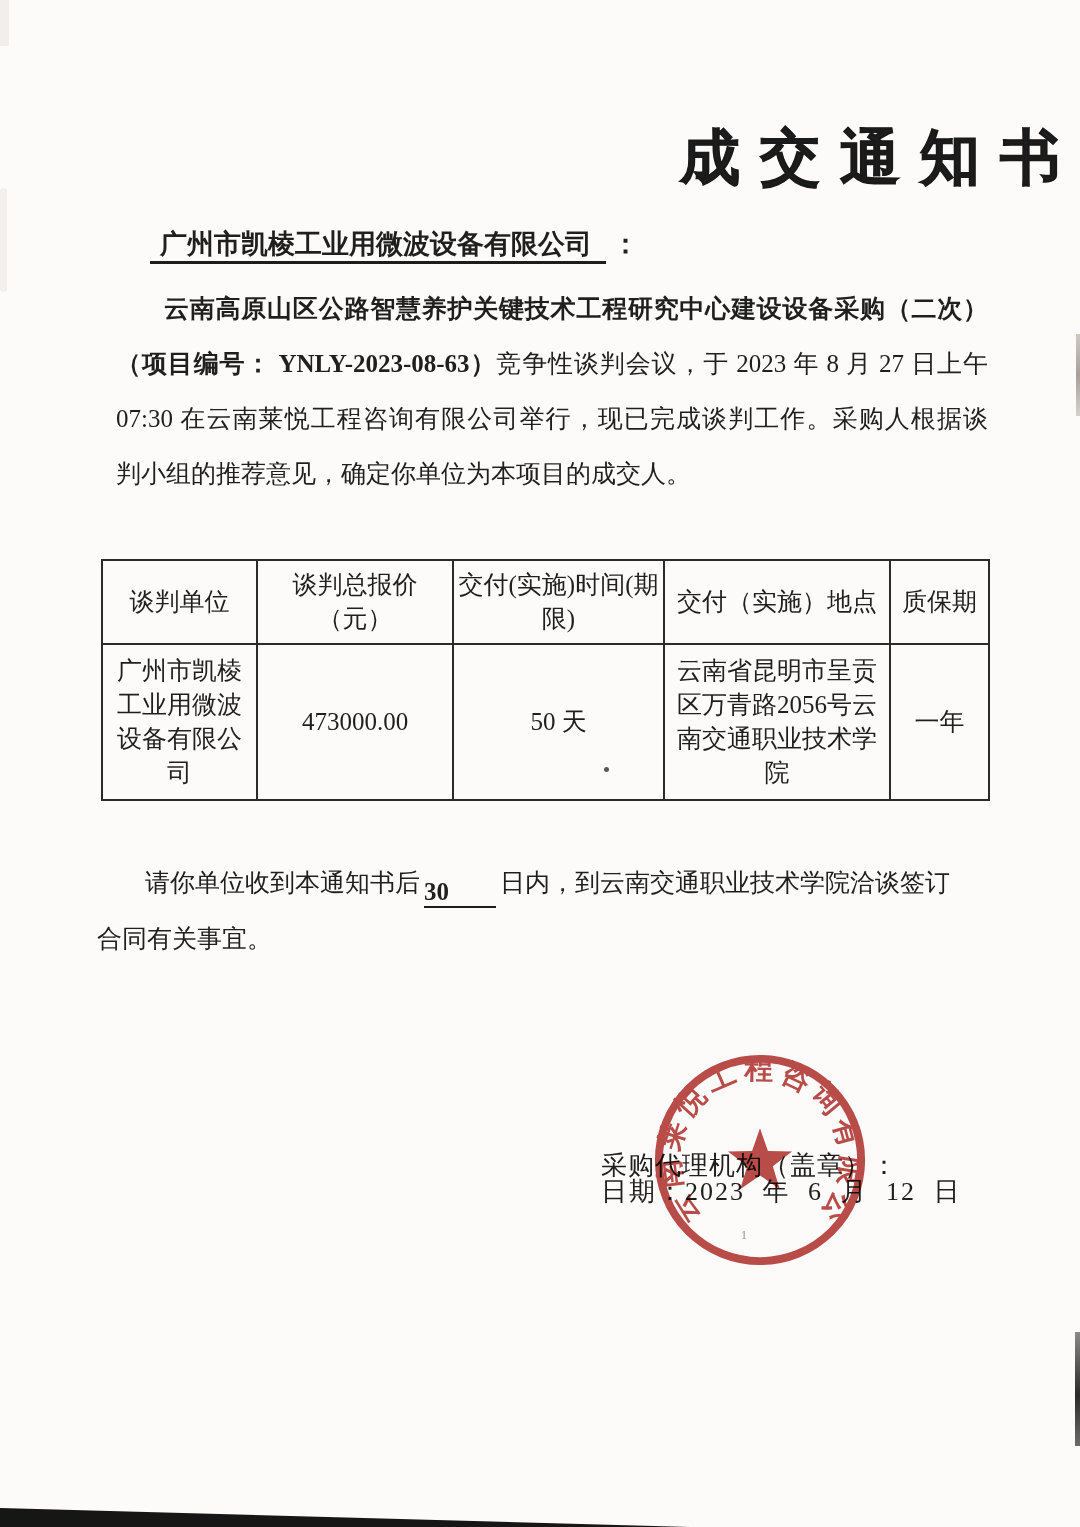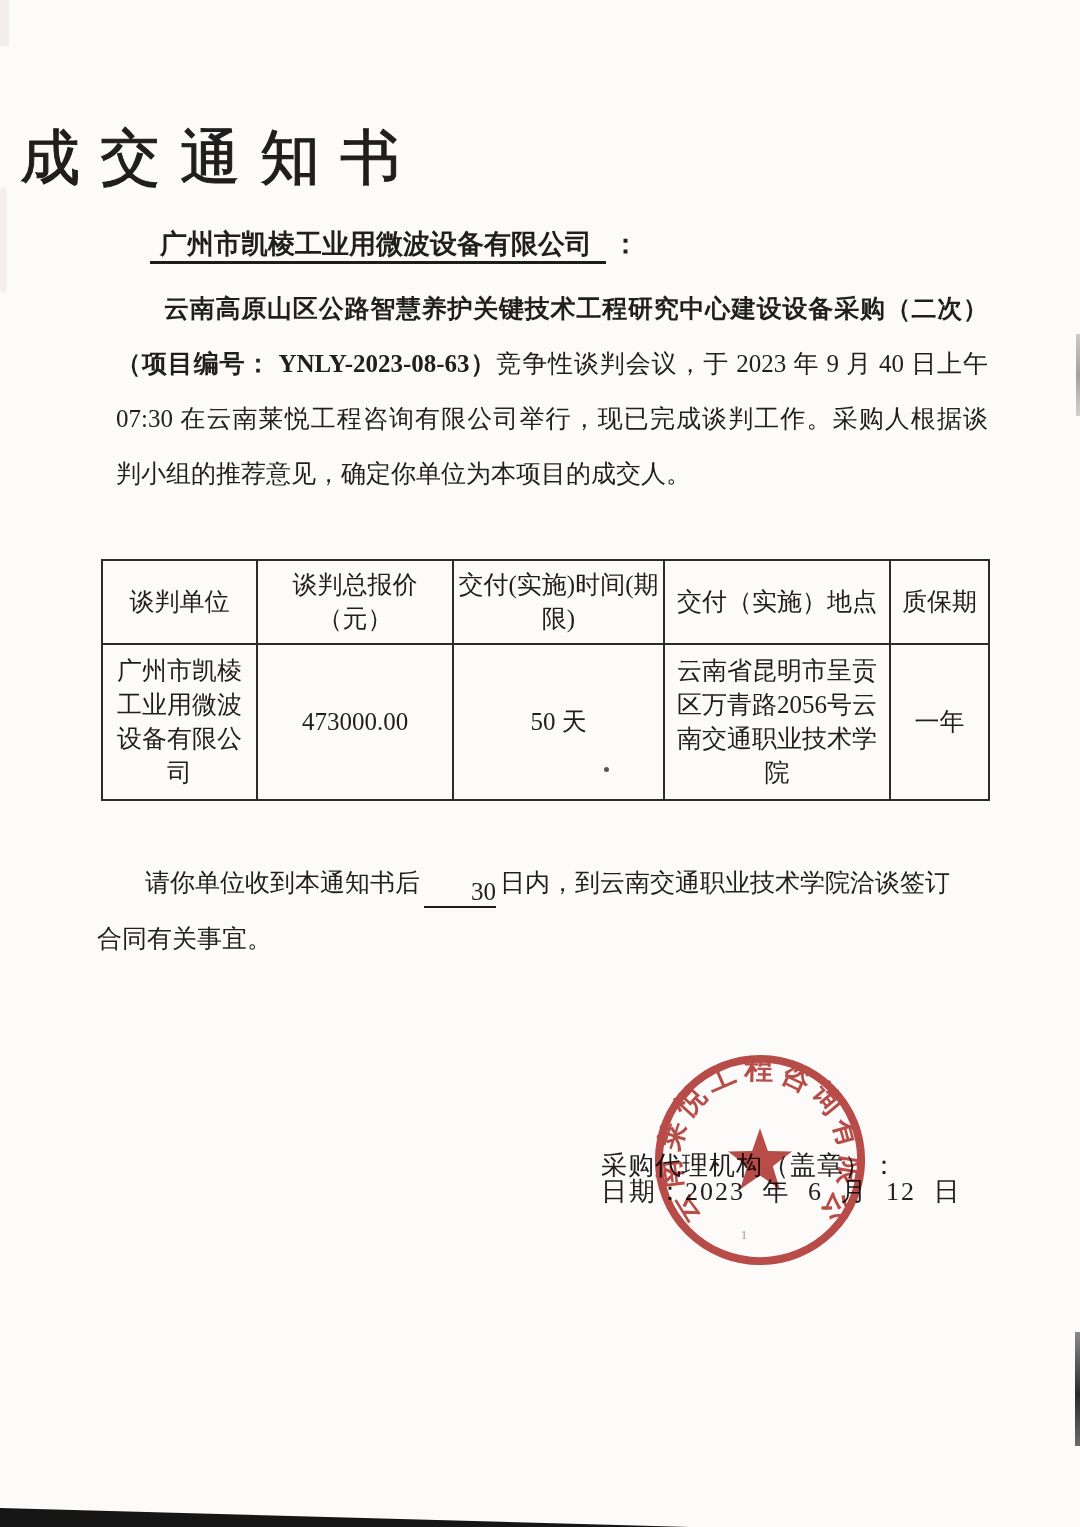--- a/index.html
+++ b/index.html
@@ -5,21 +5,21 @@
   html,body{margin:0;padding:0;background:#e9e7e4;}
   .page{
     position:relative;width:1080px;height:1527px;margin:0 auto;
     background:#fcfbf9;overflow:hidden;
     font-family:"Liberation Serif","DejaVu Serif",serif;
     color:#1f1f1f;
   }
   
   .doc-title{
     position:absolute;top:118px;left:0;width:1080px;
-    text-align:left;font-size:60px;font-weight:normal;
+    text-align:right;font-size:60px;font-weight:bold;
     letter-spacing:20px;padding-left:20px;box-sizing:border-box;
     -webkit-text-stroke:1px #1a1a1a;
   }
   
   .addressee{position:absolute;top:226px;left:150px;font-size:27px;font-weight:bold;}
   .addressee .uline{border-bottom:3px solid #1d1d1d;padding:0 14px 2px 10px;}
   .addressee .colon{margin-left:6px;}
   
   .para1{position:absolute;top:284px;left:97px;width:872px;font-size:25px;margin-left:19px;}
   .para1 .pline{height:55px;line-height:50px;text-align:justify;text-align-last:justify;}
@@ -36,23 +36,24 @@
   .award-table td{
     border:2px solid #2b2b2b;text-align:center;vertical-align:middle;
     padding:2px 4px;line-height:34px;overflow:hidden;
   }
   .award-table tr.hdr td{height:78px;}
   .award-table tr.data td{height:150px;}
   
   .para2{position:absolute;top:858px;left:97px;width:880px;font-size:25px;}
   .para2 .pline{height:56px;line-height:50px;}
   .blank{
-    display:inline-block;width:72px;text-align:right;
+    display:inline-block;width:72px;text-align:left;
     border-bottom:2px solid #1d1d1d;line-height:28px;vertical-align:bottom;
     margin:0 4px;
+    font-weight:bold;
   }
   
   .sig-agency{position:absolute;top:1148px;left:601px;font-size:26px;letter-spacing:1px;}
   .sig-date{position:absolute;top:1174px;left:601px;font-size:26px;word-spacing:9px;letter-spacing:2px;}
   
   .stamp{
     position:absolute;top:1046px;left:646px;width:228px;height:228px;
     mix-blend-mode:multiply;opacity:0.88;
   }
   .stamp-note{position:absolute;top:1228px;left:741px;font-size:12px;color:#9a948e;}
@@ -74,21 +75,21 @@
 <div class="page">
 
   <div class="doc-title">成交通知书</div>
 
   <div class="addressee">
     <span class="uline">广州市凯棱工业用微波设备有限公司</span><span class="colon">：</span>
   </div>
 
   <div class="para1">
     <div class="pline indent b">云南高原山区公路智慧养护关键技术工程研究中心建设设备采购（二次）</div>
-    <div class="pline"><span class="b">（项目编号： YNLY-2023-08-63）</span><span>竞争性谈判会议，于 2023 年 9 月 40 日上午</span></div>
+    <div class="pline"><span class="b">（项目编号： YNLY-2023-08-63）</span><span>竞争性谈判会议，于 2023 年 8 月 27 日上午</span></div>
     <div class="pline">07:30 在云南莱悦工程咨询有限公司举行，现已完成谈判工作。采购人根据谈</div>
     <div class="pline last">判小组的推荐意见，确定你单位为本项目的成交人。</div>
   </div>
 
   <table class="award-table">
     <colgroup>
       <col style="width:155px">
         <col style="width:196px">
         <col style="width:211px">
         <col style="width:226px">

